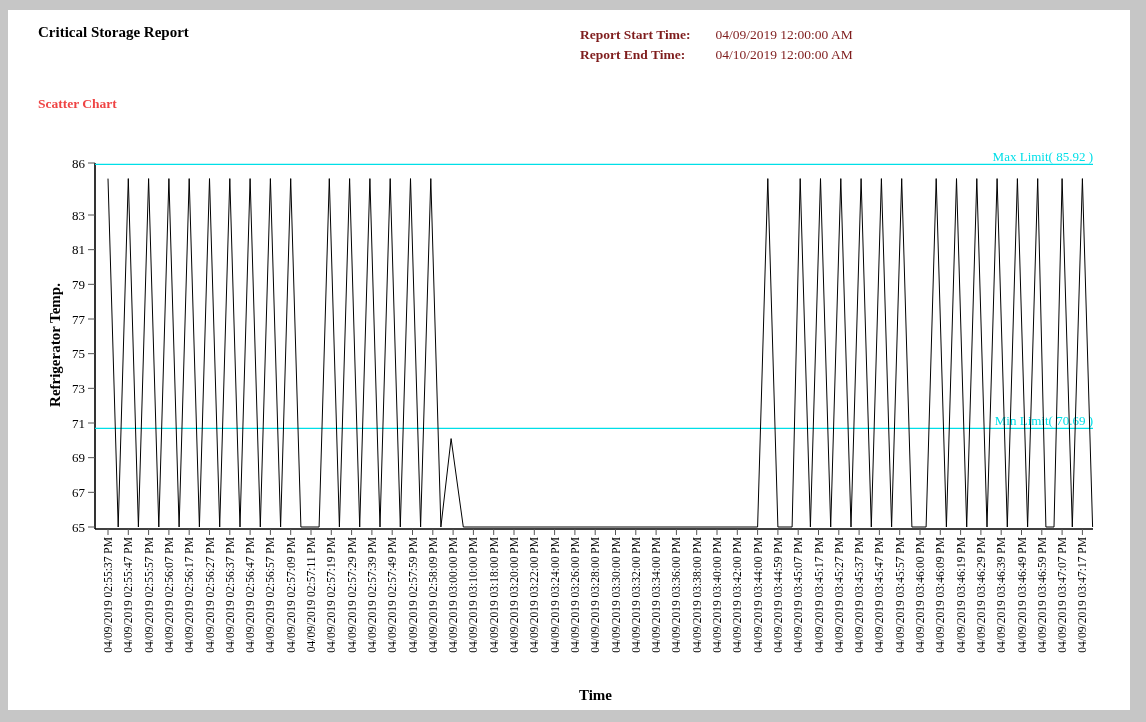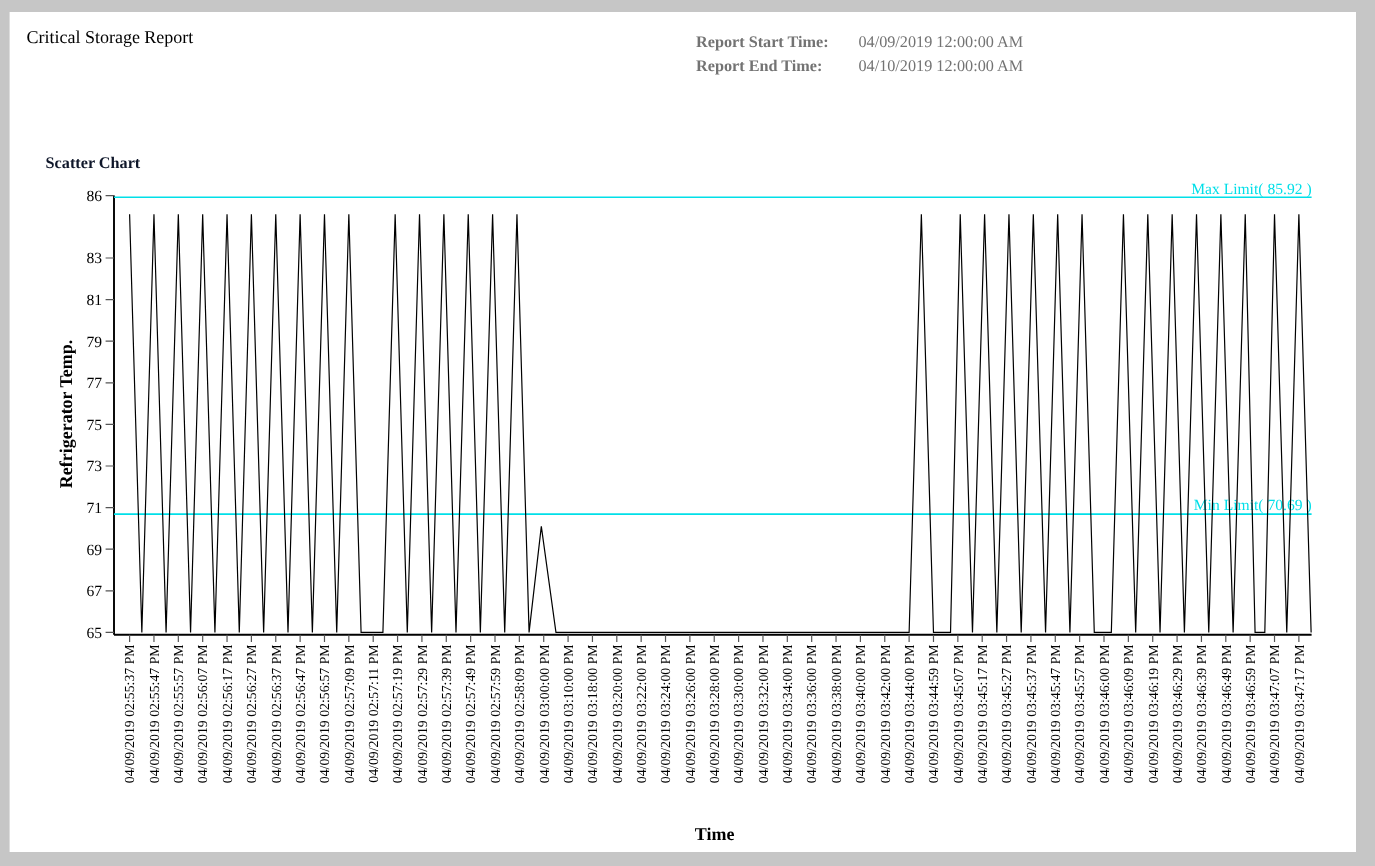--- a/index.html
+++ b/index.html
@@ -7,32 +7,32 @@
     width:1146px;height:722px;
     background:#c6c6c6;
     font-family:"Liberation Serif","DejaVu Serif",serif;
     position:relative;overflow:hidden;
   }
   .page{
     position:absolute;left:8px;top:10px;width:1122px;height:700px;
     background:#ffffff;
   }
   .report-title{
-    position:absolute;left:14px;top:14px;
-    font-size:15px;font-weight:normal;color:#000;
+    position:absolute;left:30px;top:14px;
+    font-size:15px;font-weight:bold;color:#000;
   }
   .meta{
-    position:absolute;left:572px;top:15px;font-size:13.5px;color:#737373;
+    position:absolute;left:572px;top:15px;font-size:13.5px;color:#7f1d1d;
   }
   .meta-row{height:20px;line-height:20px;white-space:nowrap;}
   .meta-label{display:inline-block;width:132px;font-weight:bold;}
   .meta-value{display:inline-block;}
   .section-title{
-    position:absolute;left:30px;top:118px;
-    font-size:13.5px;font-weight:bold;color:#0f172a;
+    position:absolute;left:30px;top:86px;
+    font-size:13.5px;font-weight:bold;color:#ef4444;
   }
   svg#chart{position:absolute;left:0;top:0;}
   svg text{font-family:"Liberation Serif","DejaVu Serif",serif;fill:#000;}
   svg text.ytick{font-size:13px;}
   svg text.xtick{font-size:11.5px;}
   svg text.axis-title{font-size:15px;font-weight:bold;}
   svg text.limit-label{font-size:13px;}
 </style>
 </head>
 <body>

